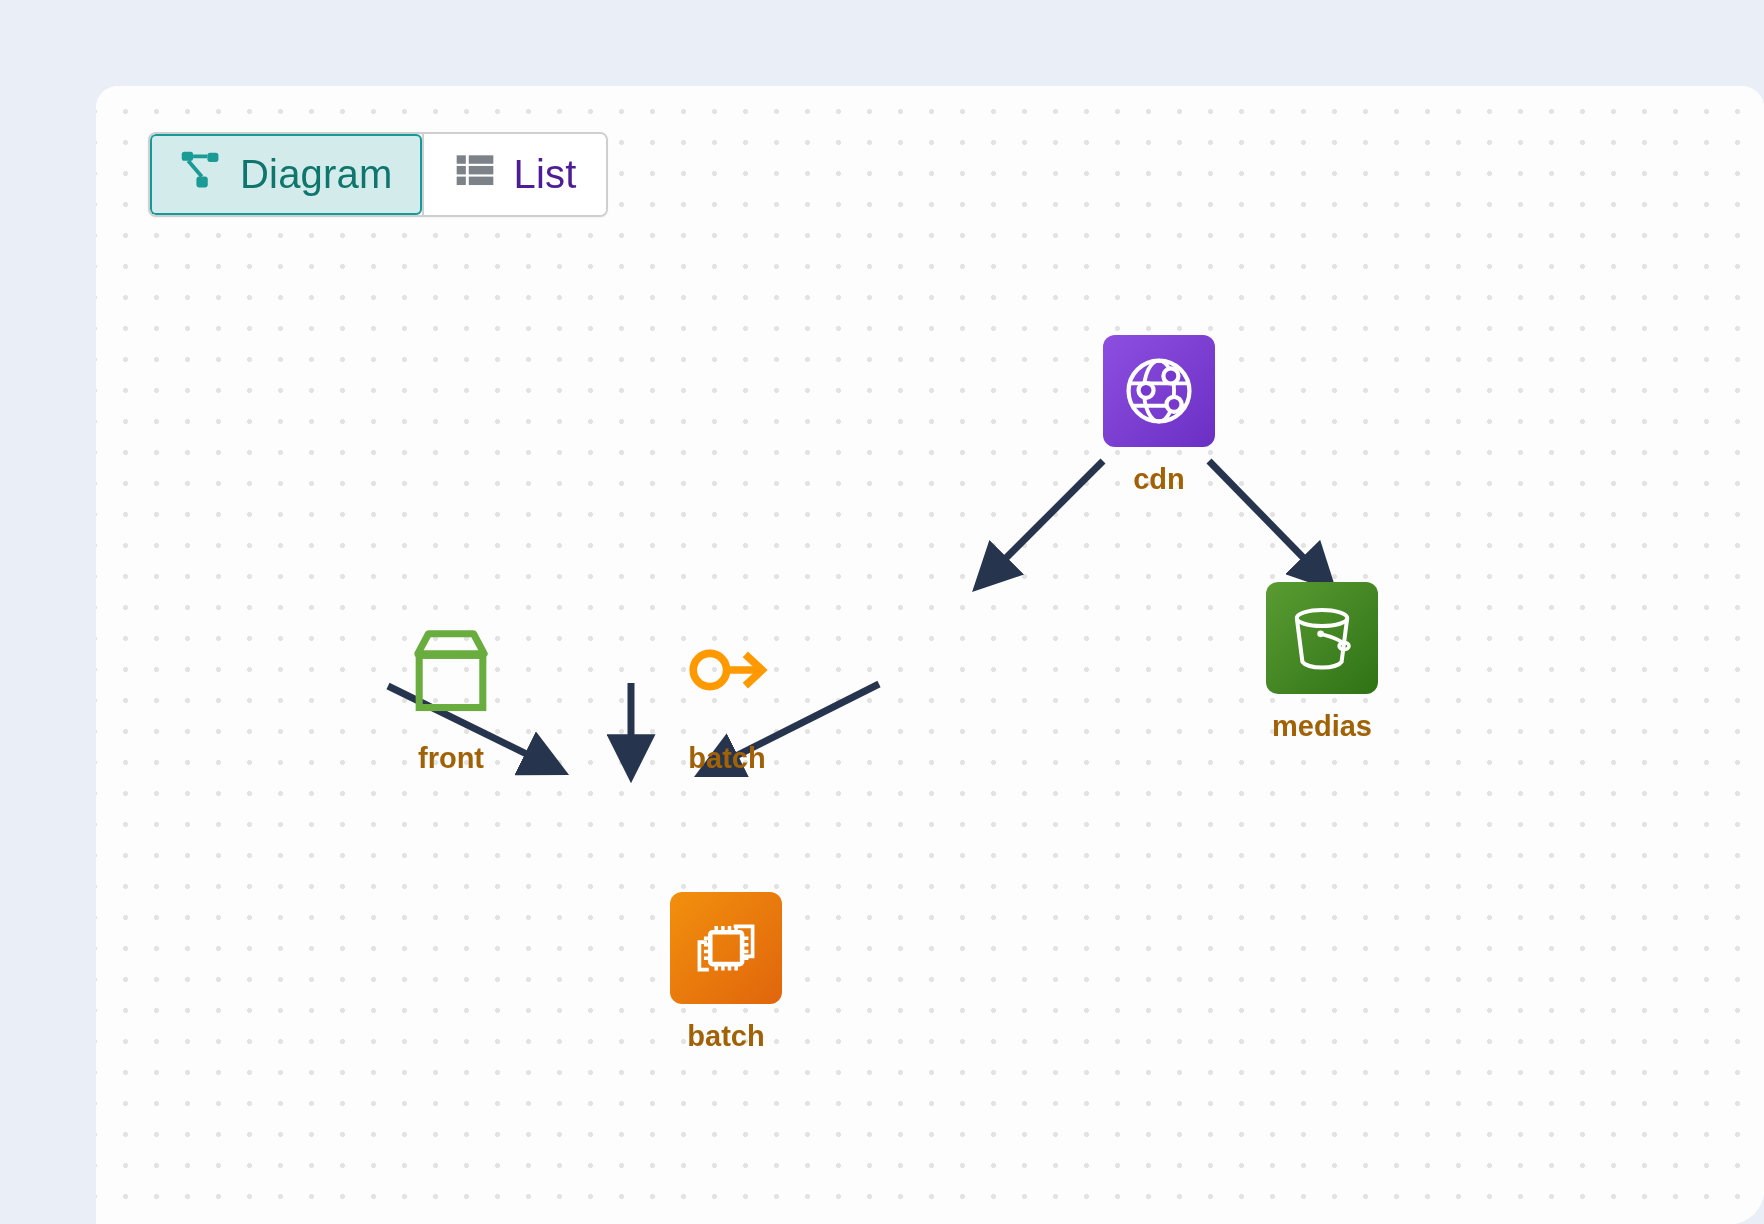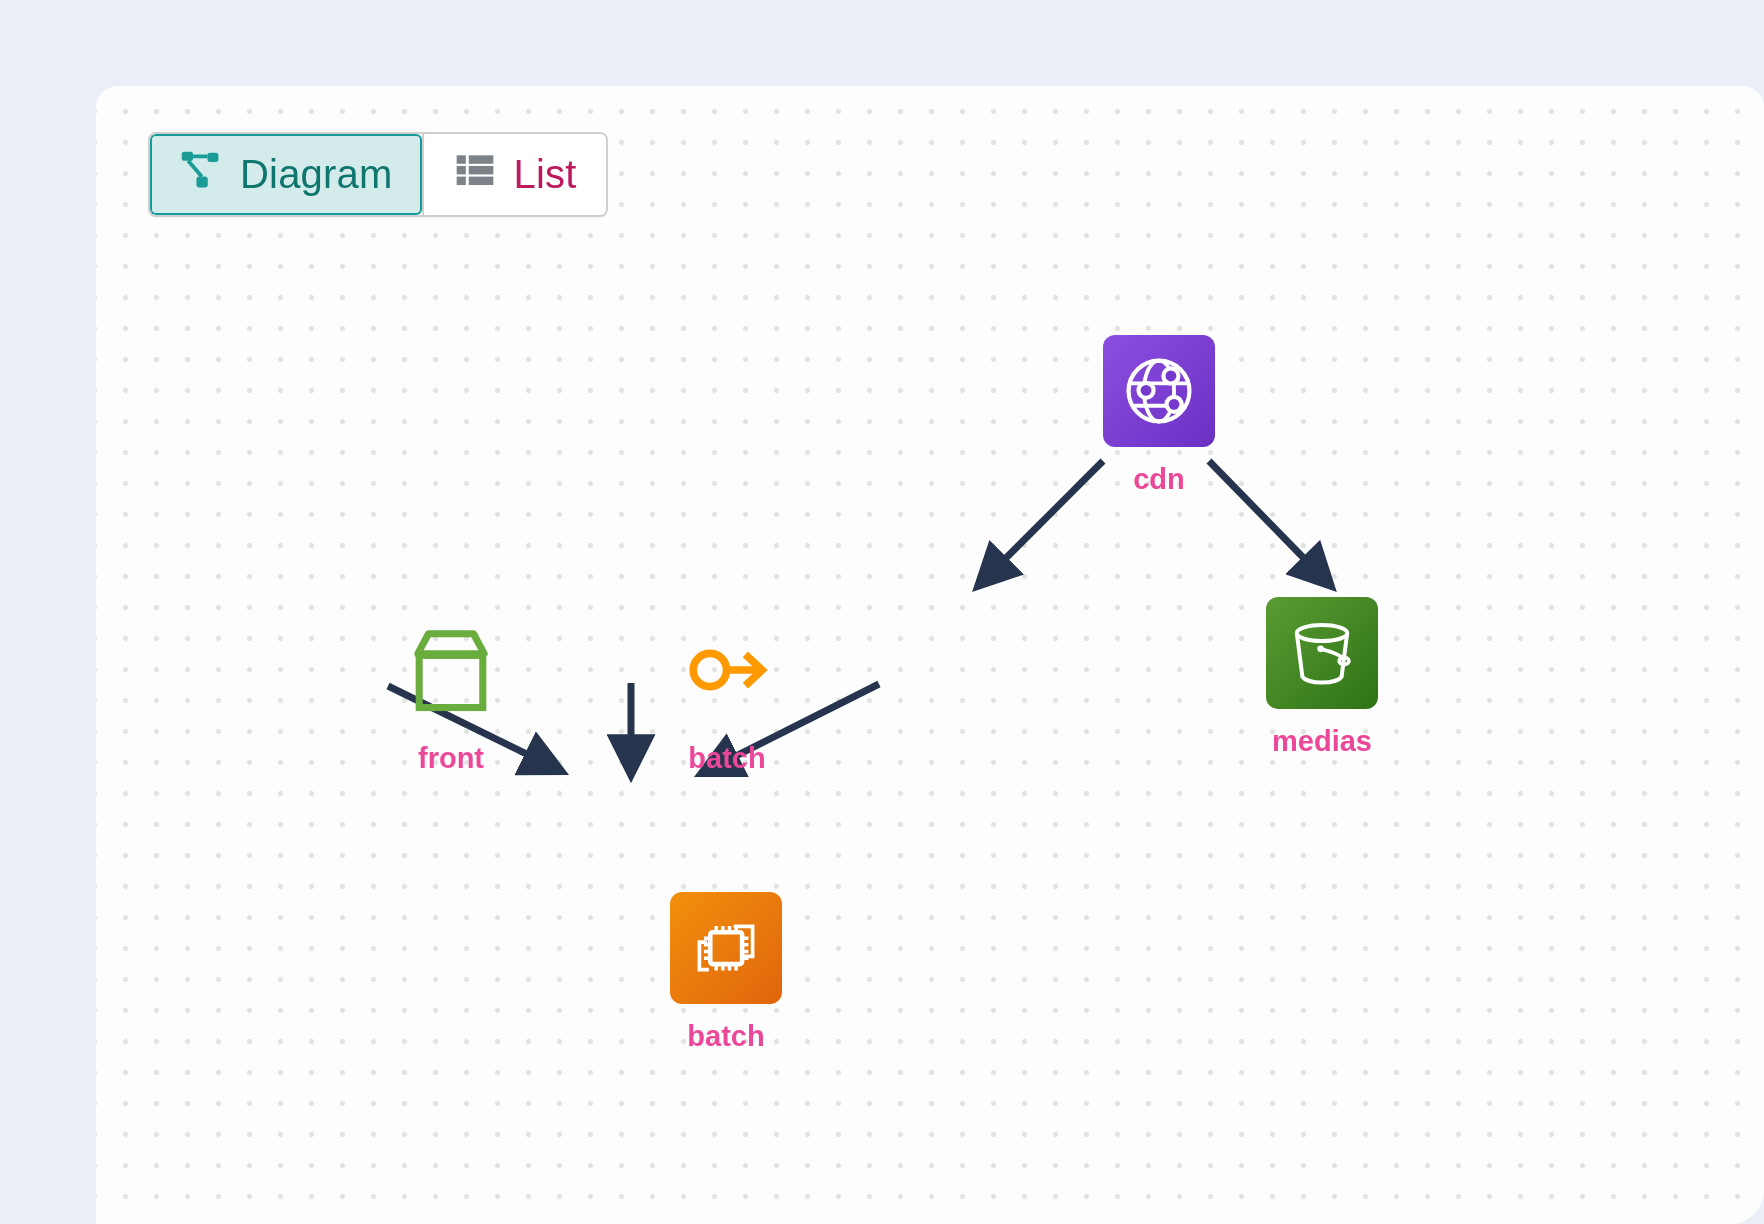--- a/index.html
+++ b/index.html
@@ -67,21 +67,21 @@
 
   .tab {
     display: flex;
     align-items: center;
     gap: 17px;
     padding: 0 29px;
     height: 81px;
     cursor: pointer;
     background: #ffffff;
     font-size: 40px;
-    color: #be185d;
+    color: #4c1d95;
   }
 
   .tab.active {
     background: #d3eceb;
     color: #0f766e;
     box-shadow: inset 0 0 0 2px #139a99;
     border-radius: 6px;
   }
 
   .tab-label { letter-spacing: 0.2px; white-space: nowrap; }
@@ -105,21 +105,21 @@
     align-items: center;
     justify-content: center;
   }
 
   .node-icon.plain { border-radius: 0; background: none; }
 
   .node-label {
     margin-top: 16px;
     font-size: 29px;
     font-weight: bold;
-    color: #ec4899;
+    color: #a16207;
     white-space: nowrap;
   }
 
   
   .grad-purple  { background: linear-gradient(135deg, #8c4fe0 0%, #6b2fc4 100%); }
   .grad-purple2 { background: linear-gradient(135deg, #8c4fe0 0%, #6b2fc4 100%); }
   .grad-green   { background: linear-gradient(135deg, #5a9c32 0%, #2f7216 100%); }
   .grad-orange  { background: linear-gradient(135deg, #f2900d 0%, #e0650c 100%); }
 
   #edge-layer {
@@ -220,21 +220,21 @@
         <svg width="108" height="108" viewBox="0 0 48 48" xmlns="http://www.w3.org/2000/svg">
           <circle cx="16.4" cy="24" r="7.4" fill="none" stroke="#ff9900" stroke-width="3.4"></circle>
           <path d="M23.9 24 H39.4" fill="none" stroke="#ff9900" stroke-width="3.4"></path>
           <path d="M33.4 18.2 L39.6 24 L33.4 29.8" fill="none" stroke="#ff9900" stroke-width="3.4" stroke-linecap="square"></path>
         </svg>
       </div>
       <div class="node-label">batch</div>
     </div>
 
 
-    <div class="node" style="left:1146px; top:511px;padding-left:24px;">
+    <div class="node" style="left:1146px; top:496px;padding-left:24px;">
       <div class="node-icon grad-green">
         <svg width="84" height="84" viewBox="0 0 48 48" xmlns="http://www.w3.org/2000/svg">
           <ellipse cx="24" cy="12.6" rx="14.4" ry="4.6" fill="none" stroke="#fff" stroke-width="2.3"></ellipse>
           <path d="M9.6 12.6 L12.8 37.6 A11.6 4.4 0 0 0 35.2 37.6 L38.4 12.6" fill="none" stroke="#fff" stroke-width="2.3"></path>
           <path d="M23.2 21.6 C30 23.4 35.4 25.6 36.8 27.8" fill="none" stroke="#fff" stroke-width="2.2"></path>
           <circle cx="23.2" cy="21.6" r="1.9" fill="#fff"></circle>
           <ellipse cx="36.6" cy="28.6" rx="2.8" ry="2" fill="none" stroke="#fff" stroke-width="2.1"></ellipse>
         </svg>
       </div>
       <div class="node-label">medias</div>

